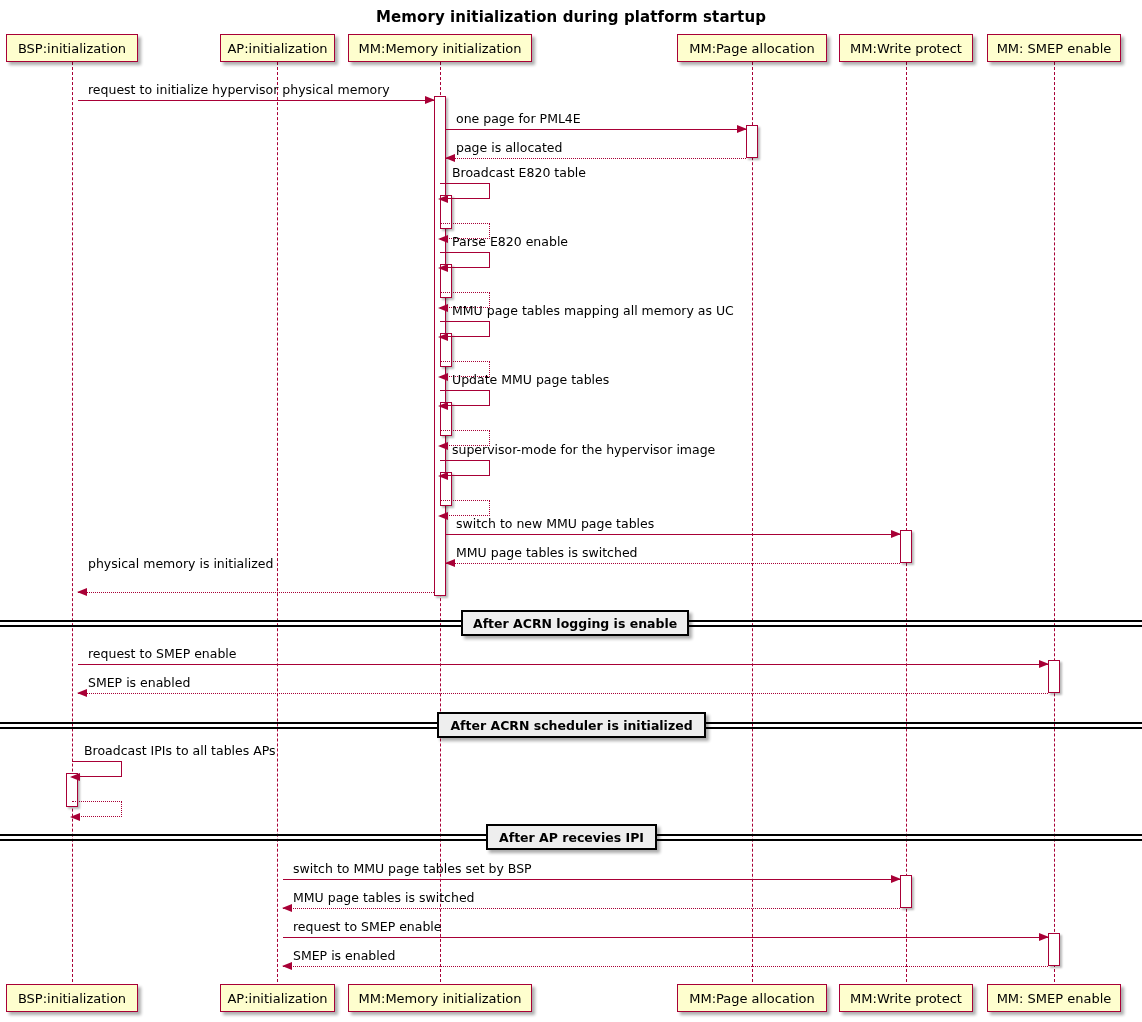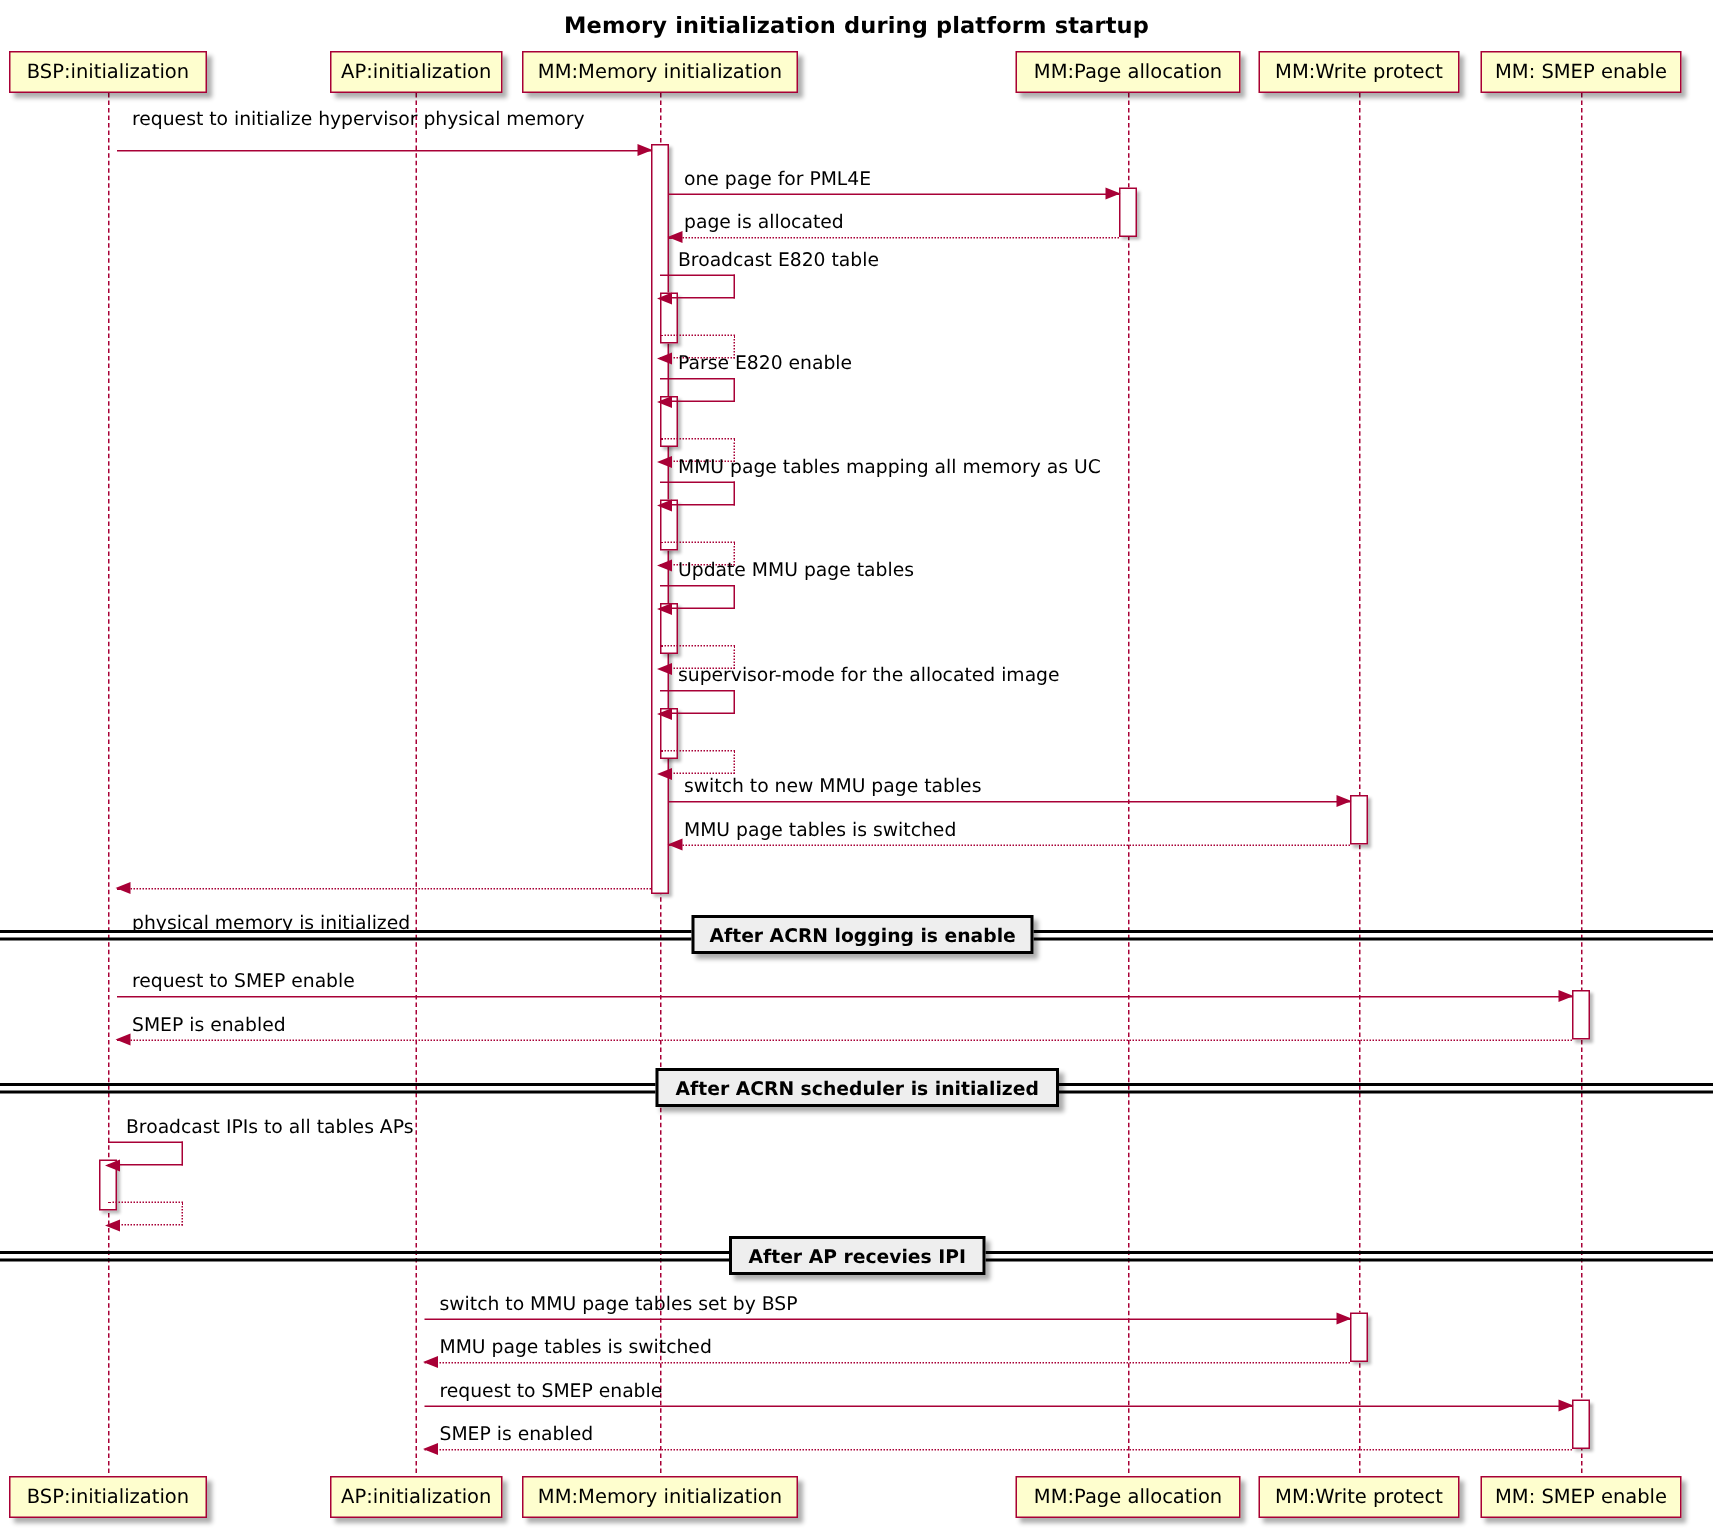--- a/index.html
+++ b/index.html
@@ -99,21 +99,21 @@
       <div class="act" style="left: 440px; top: 333px; width: 12px; height: 34px; z-index: 3;"></div>
       <div class="act" style="left: 440px; top: 402px; width: 12px; height: 34px; z-index: 3;"></div>
       <div class="act" style="left: 440px; top: 472px; width: 12px; height: 34px; z-index: 3;"></div>
       <div class="act" style="left: 900px; top: 530px; width: 12px; height: 33px; z-index: 2;"></div>
       <div class="act" style="left: 1048px; top: 660px; width: 12px; height: 33px; z-index: 2;"></div>
       <div class="act" style="left: 66px; top: 773px; width: 12px; height: 34px; z-index: 2;"></div>
       <div class="act" style="left: 900px; top: 875px; width: 12px; height: 33px; z-index: 2;"></div>
       <div class="act" style="left: 1048px; top: 933px; width: 12px; height: 33px; z-index: 2;"></div>
       <div class="msg-line" style="left: 78px; top: 100px; width: 356px; z-index: 3;"></div>
       <div class="arrow right" style="left: 425px; top: 96px; z-index: 5;"></div>
-      <div class="msg-label" style="left: 88px; top: 72px; z-index: 6;">request to initialize hypervisor physical memory</div>
+      <div class="msg-label" style="left: 88px; top: 83px; z-index: 6;">request to initialize hypervisor physical memory</div>
       <div class="msg-line" style="left: 446px; top: 129px; width: 300px; z-index: 3;"></div>
       <div class="arrow right" style="left: 737px; top: 125px; z-index: 5;"></div>
       <div class="msg-label" style="left: 456px; top: 112px; z-index: 6;">one page for PML4E</div>
       <div class="msg-line dotted" style="left: 446px; top: 158px; width: 300px; z-index: 3;"></div>
       <div class="arrow left" style="left: 445px; top: 154px; z-index: 5;"></div>
       <div class="msg-label" style="left: 456px; top: 141px; z-index: 6;">page is allocated</div>
       <div class="selfloop" style="left: 440px; top: 183px; width: 50px; height: 16px; z-index: 4;"></div>
       <div class="arrow left" style="left: 438px; top: 194.5px; z-index: 5;"></div>
       <div class="msg-label" style="left: 452px; top: 166px; z-index: 6;">Broadcast E820 table</div>
       <div class="selfloop dotted" style="left: 440px; top: 223px; width: 50px; height: 16px; z-index: 4;"></div>
@@ -128,32 +128,32 @@
       <div class="msg-label" style="left: 452px; top: 304px; z-index: 6;">MMU page tables mapping all memory as UC</div>
       <div class="selfloop dotted" style="left: 440px; top: 361px; width: 50px; height: 16px; z-index: 4;"></div>
       <div class="arrow left" style="left: 438px; top: 372.5px; z-index: 5;"></div>
       <div class="selfloop" style="left: 440px; top: 390px; width: 50px; height: 16px; z-index: 4;"></div>
       <div class="arrow left" style="left: 438px; top: 401.5px; z-index: 5;"></div>
       <div class="msg-label" style="left: 452px; top: 373px; z-index: 6;">Update MMU page tables</div>
       <div class="selfloop dotted" style="left: 440px; top: 430px; width: 50px; height: 16px; z-index: 4;"></div>
       <div class="arrow left" style="left: 438px; top: 441.5px; z-index: 5;"></div>
       <div class="selfloop" style="left: 440px; top: 460px; width: 50px; height: 16px; z-index: 4;"></div>
       <div class="arrow left" style="left: 438px; top: 471.5px; z-index: 5;"></div>
-      <div class="msg-label" style="left: 452px; top: 443px; z-index: 6;">supervisor-mode for the allocated image</div>
+      <div class="msg-label" style="left: 452px; top: 443px; z-index: 6;">supervisor-mode for the hypervisor image</div>
       <div class="selfloop dotted" style="left: 440px; top: 500px; width: 50px; height: 16px; z-index: 4;"></div>
       <div class="arrow left" style="left: 438px; top: 511.5px; z-index: 5;"></div>
       <div class="msg-line" style="left: 446px; top: 534px; width: 454px; z-index: 3;"></div>
       <div class="arrow right" style="left: 891px; top: 530px; z-index: 5;"></div>
       <div class="msg-label" style="left: 456px; top: 517px; z-index: 6;">switch to new MMU page tables</div>
       <div class="msg-line dotted" style="left: 446px; top: 563px; width: 454px; z-index: 3;"></div>
       <div class="arrow left" style="left: 445px; top: 559px; z-index: 5;"></div>
       <div class="msg-label" style="left: 456px; top: 546px; z-index: 6;">MMU page tables is switched</div>
       <div class="msg-line dotted" style="left: 78px; top: 592px; width: 356px; z-index: 3;"></div>
       <div class="arrow left" style="left: 77px; top: 588px; z-index: 5;"></div>
-      <div class="msg-label" style="left: 88px; top: 608px; z-index: 6;">physical memory is initialized</div>
+      <div class="msg-label" style="left: 88px; top: 557px; z-index: 6;">physical memory is initialized</div>
       <div class="msg-line" style="left: 78px; top: 664px; width: 970px; z-index: 3;"></div>
       <div class="arrow right" style="left: 1039px; top: 660px; z-index: 5;"></div>
       <div class="msg-label" style="left: 88px; top: 647px; z-index: 6;">request to SMEP enable</div>
       <div class="msg-line dotted" style="left: 78px; top: 693px; width: 970px; z-index: 3;"></div>
       <div class="arrow left" style="left: 77px; top: 689px; z-index: 5;"></div>
       <div class="msg-label" style="left: 88px; top: 676px; z-index: 6;">SMEP is enabled</div>
       <div class="selfloop" style="left: 72px; top: 761px; width: 50px; height: 16px; z-index: 4;"></div>
       <div class="arrow left" style="left: 70px; top: 772.5px; z-index: 5;"></div>
       <div class="msg-label" style="left: 84px; top: 744px; z-index: 6;">Broadcast IPIs to all tables APs</div>
       <div class="selfloop dotted" style="left: 72px; top: 801px; width: 50px; height: 16px; z-index: 4;"></div>

